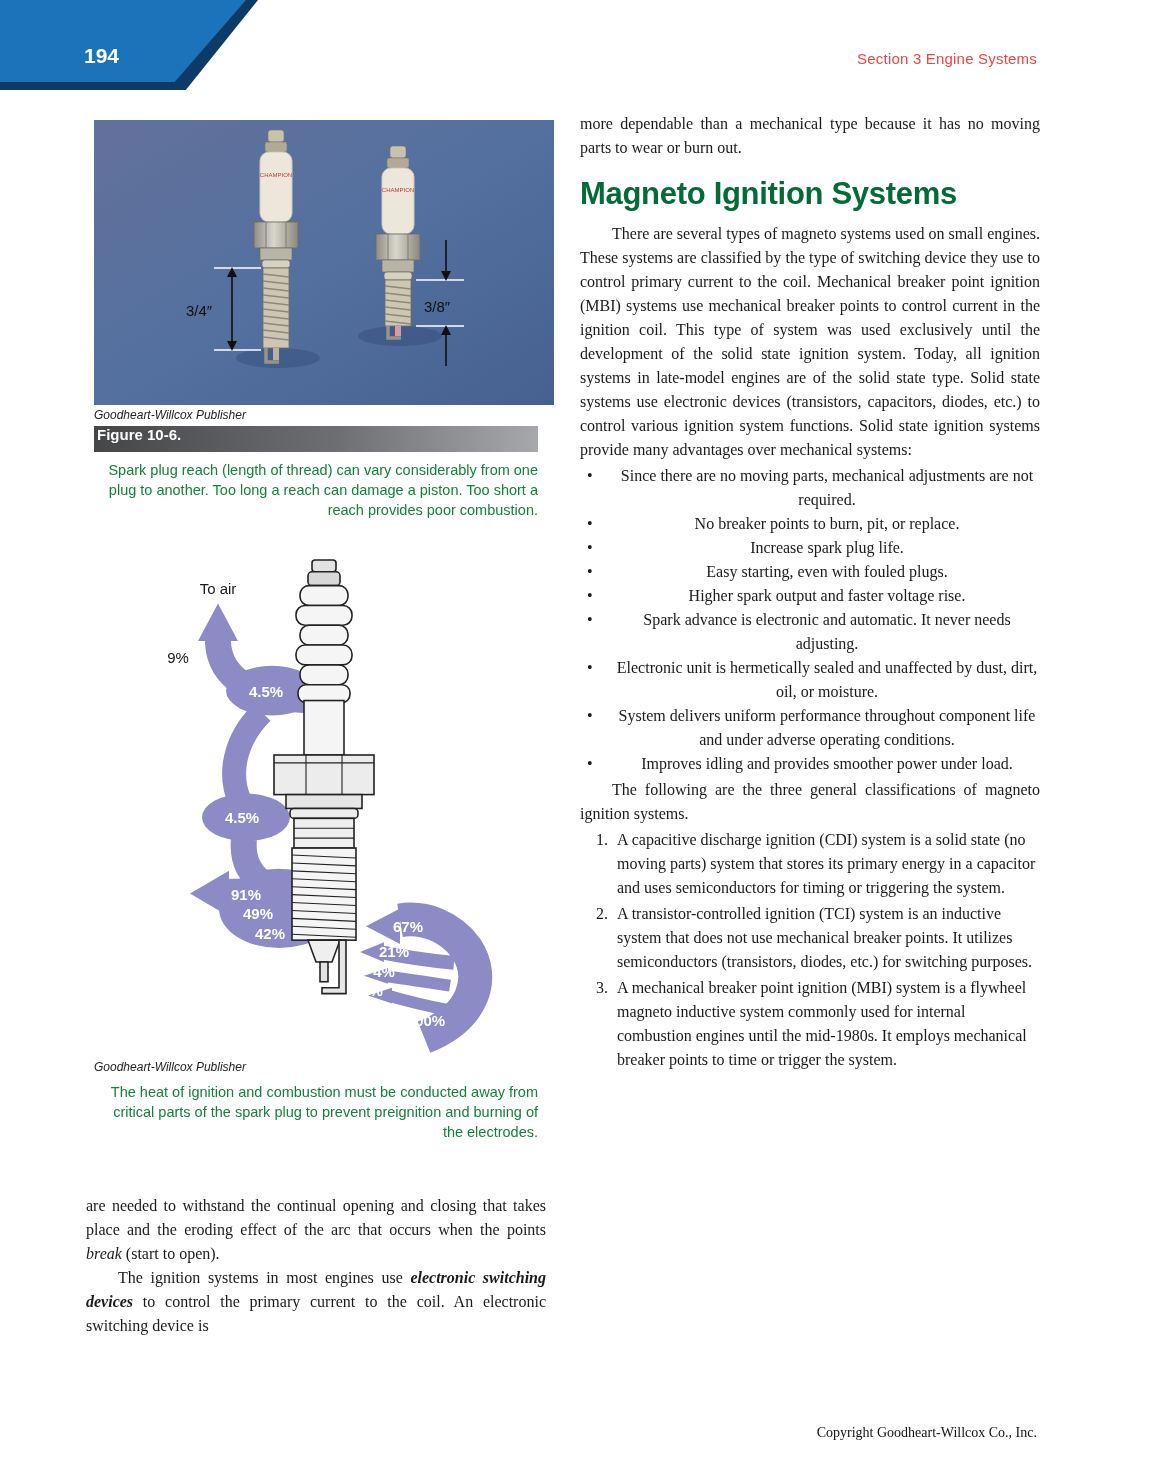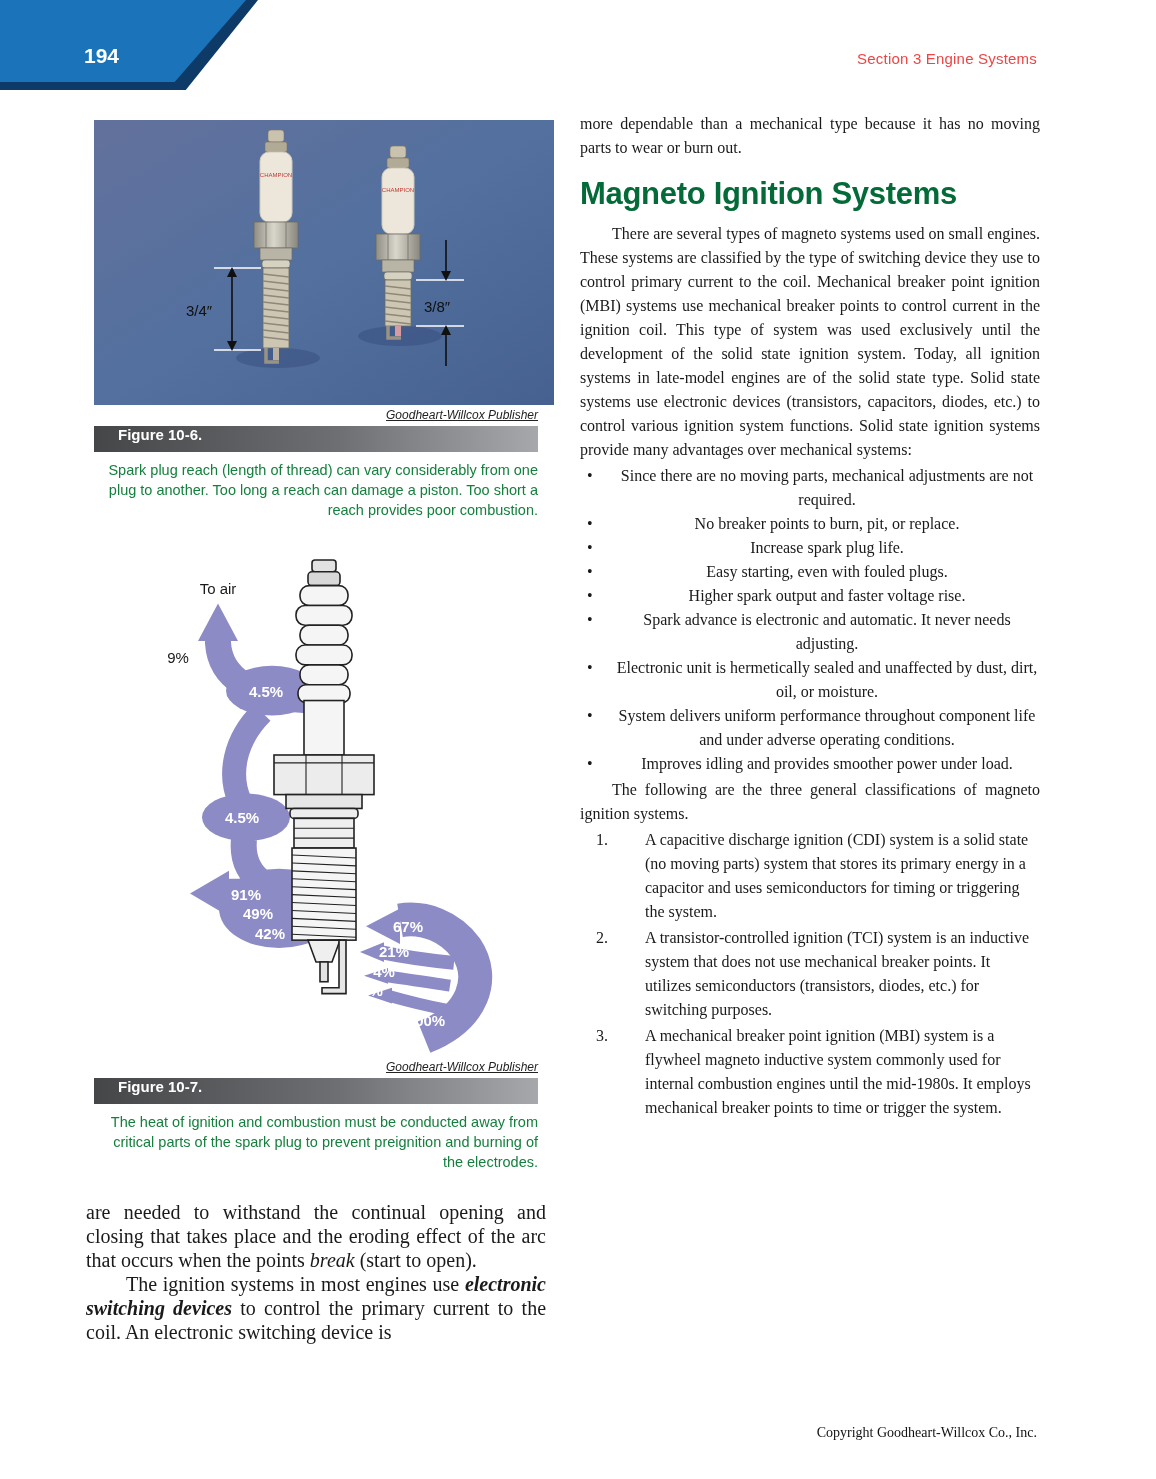--- a/index.html
+++ b/index.html
@@ -18,45 +18,45 @@
   .section-head { position:absolute; top:50px; right:119px;
     font:15px "Liberation Sans",sans-serif; color:#ef4444; letter-spacing:.2px; }
 
   
   .columns { position:absolute; top:112px; left:86px; width:954px; display:flex; gap:34px; }
   .col { width:460px; }
 
   
   .photo { width:460px; height:285px; display:block; }
   .diagram { width:460px; height:505px; display:block; }
-  .credit { text-align:right; font:italic 12px "Liberation Sans",sans-serif;
-    color:#222; margin:3px 0 4px;text-decoration:underline; }
+  .credit { text-align:left; font:italic 12px "Liberation Sans",sans-serif;
+    color:#222; margin:3px 0 4px; }
   .figbar { height:26px; line-height:26px;
     background:linear-gradient(90deg,#454648 0%,#6d6f72 55%,#a6a8ab 100%);
-    color:#fff; font:bold 15px "Liberation Sans",sans-serif; padding-left:24px; }
+    color:#fff; font:bold 15px "Liberation Sans",sans-serif; padding-left:3px; }
   .caption { font:14.5px/1.38 "Liberation Sans",sans-serif; color:#15803d; margin:8px 0 0;text-align:right; }
   figure { margin:8px; }
   .fig7 { margin-top:32px; }
 
   
-  .bodytext { margin-top:28px; font-size:20px; line-height:24px; text-align:justify; }
+  .bodytext { margin-top:52px; font-size:16px; line-height:24px; text-align:justify; }
   .bodytext p { margin:0; }
   .bodytext p.indent { text-indent:2em; }
   .body { font-size:16px; line-height:24px; text-align:justify; margin:0; }
   .indent { text-indent:2em; }
   h1.main-heading { font:bold 31px "Liberation Sans",sans-serif; color:#046a38;
     letter-spacing:-0.3px; margin:16px 0 10px; }
   ul.bullets { list-style:none; margin:2px 0 2px; padding:0; }
   ul.bullets li { display:flex; font-size:16px; line-height:24px; }
   ul.bullets .marker { width:34px; padding-left:7px; flex:none; }
   ul.bullets .txt { flex:1; text-align:center; }
   ol.numbered { list-style:none; margin:2px 0 0; padding:0; }
   ol.numbered li { display:flex; font-size:16px; line-height:24px; margin-top:2px; }
   ol.numbered .num { width:28px; text-align:right; margin-right:9px; flex:none; }
-  ol.numbered .txt { flex:1; text-align:left;margin-left:28px; }
+  ol.numbered .txt { flex:1; text-align:left; }
 
   footer.copyright { position:absolute; right:119px; bottom:38px;
     font:14px "Liberation Serif",serif; color:#111; }
 
   svg text.pct { font:600 15px "Liberation Sans",sans-serif; fill:#ffffff; }
   svg text.dark-label { font:15px "Liberation Sans",sans-serif; fill:#1a1a1a; }
   svg text.meas { font:15px "Liberation Sans",sans-serif; fill:#101010; }
 </style>
 </head>
 <body>
@@ -236,21 +236,20 @@
             <text class="pct" x="164" y="371" text-anchor="middle">49%</text>
             <text class="pct" x="176" y="391" text-anchor="middle">42%</text>
             <text class="pct" x="314" y="384" text-anchor="middle">67%</text>
             <text class="pct" x="300" y="409" text-anchor="middle">21%</text>
             <text class="pct" x="290" y="429" text-anchor="middle">4%</text>
             <text class="pct" x="278" y="448" text-anchor="middle">8%</text>
             <text class="pct" x="332" y="479" text-anchor="middle">100%</text>
           </g>
         </svg>
         <div class="credit">Goodheart-Willcox Publisher</div>
-        <div class="figbar">Figure 10-7.</div>
         <p class="caption">The heat of ignition and combustion must be conducted away from critical parts of the spark plug to prevent preignition and burning of the electrodes.</p>
       </figure>
 
       <div class="bodytext">
         <p><span>are needed to withstand the continual opening and closing that takes place and the eroding effect of the arc that occurs when the points </span><em>break</em><span> (start to open).</span></p>
         <p class="indent"><span>The ignition systems in most engines use </span><strong><em>electronic switching devices</em></strong><span> to control the primary current to the coil. An electronic switching device is</span></p>
       </div>
     </div>
 
     <div class="col">

